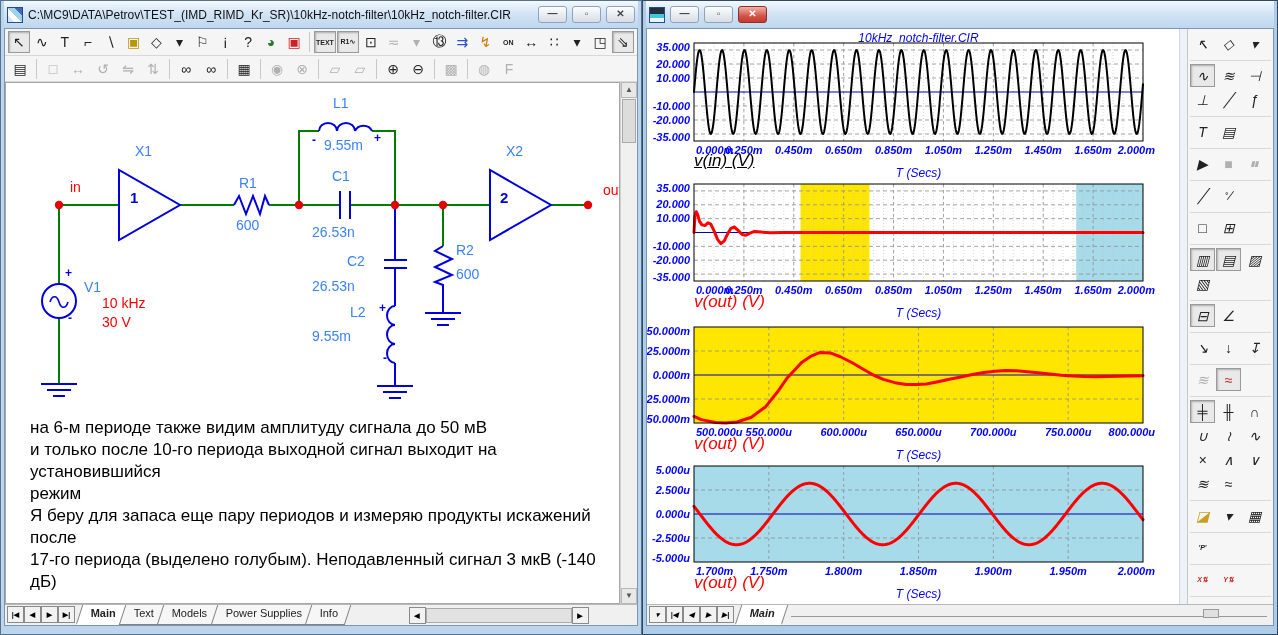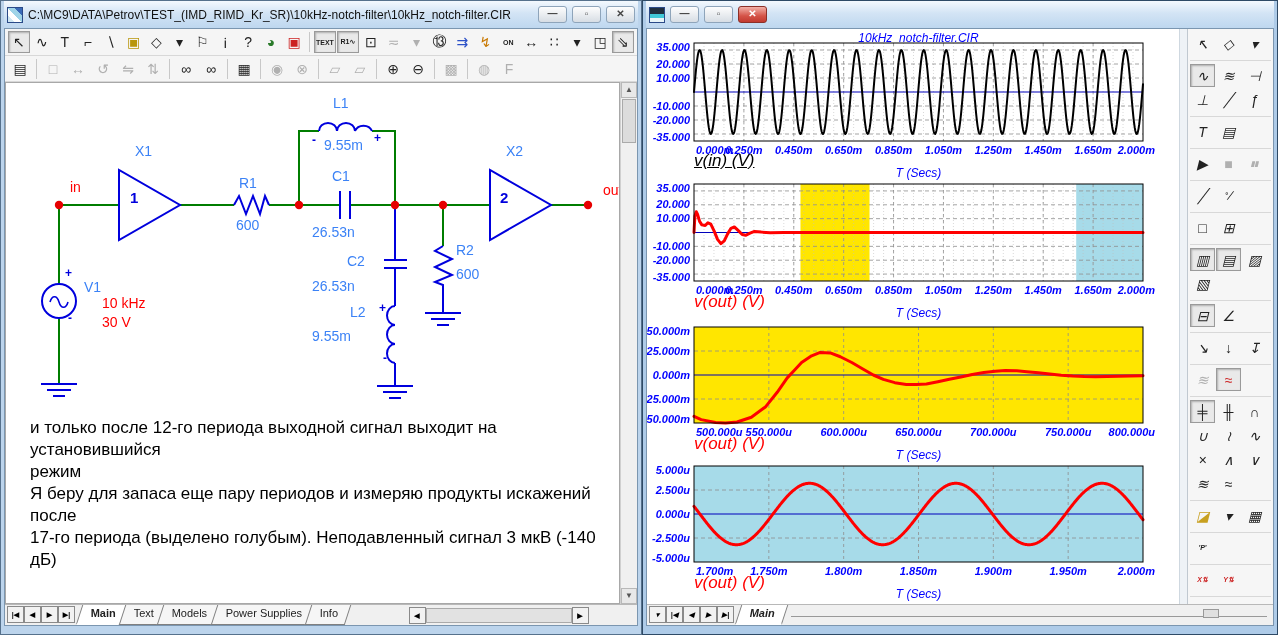--- a/index.html
+++ b/index.html
@@ -219,21 +219,22 @@
           <span class="pol" style="left:377px;top:268px">-</span>
           <span class="clabel lab-green" style="left:450px;top:159px">R2</span>
           <span class="clabel lab-green" style="left:450px;top:183px">600</span>
           <span class="pol" style="left:59px;top:183px">+</span>
           <span class="clabel lab-green" style="left:78px;top:196px">V1</span>
           <span class="clabel lab-red" style="left:76px;top:212px">10 kHz</span>
           <span class="pol" style="left:62px;top:228px">-</span>
           <span class="clabel lab-red" style="left:76px;top:231px">30 V</span>
 
           <div id="notes">
-            <div>и только после 12-го периода выходной сигнал выходит на установившийся</div>
+            <div>на 6-м периоде также видим амплитуду сигнала до 50 мВ</div>
+            <div>и только после 10-го периода выходной сигнал выходит на установившийся</div>
             <div>режим</div>
             <div>Я беру для запаса еще пару периодов и измеряю продукты искажений после</div>
             <div>17-го периода (выделено голубым). Неподавленный сигнал 3 мкВ (-140 дБ)</div>
 
           </div>
         </div>
         <div class="vscroll">
           <div class="sbtn">▲</div>
           <div class="vthumb"></div>
           <div class="vfill"></div>

